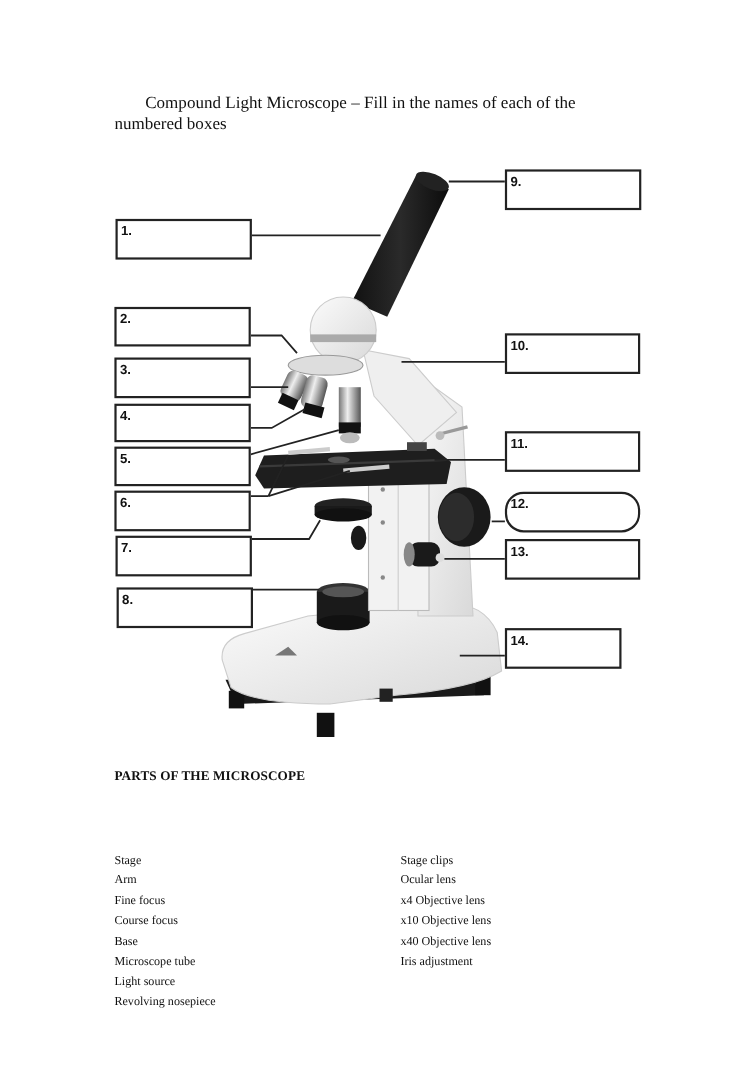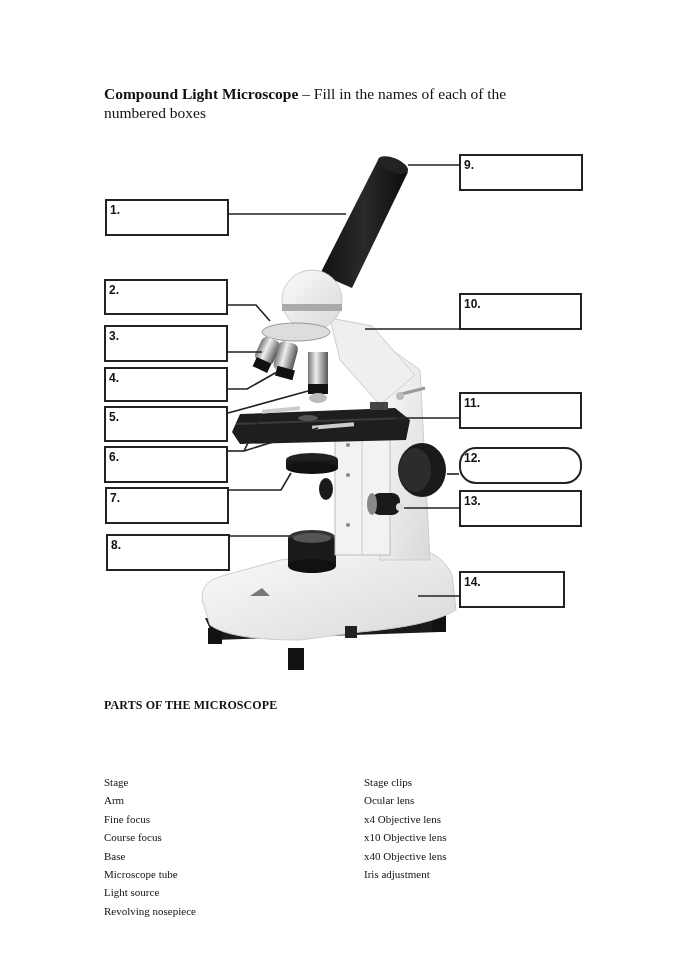--- a/index.html
+++ b/index.html
@@ -1,18 +1,18 @@
 <!DOCTYPE html>
 <html><head>
 <meta charset="utf-8">
 <style>
   html, body { margin:0; padding:0; background:#ffffff; }
   body { width:686px; height:970px; position:relative; overflow:hidden; font-family:"Liberation Serif", serif; color:#111; }
   .title { position:absolute; left:104px; top:84px; width:440px; font-size:15.5px; line-height:19px; }
-  .title b { font-weight:bold; }
+  .title b { font-weight:normal;margin-left:28px; }
   .diagram { position:absolute; left:0; top:0; width:686px; height:700px; }
   .box { position:absolute; border:2px solid #222; background:#fff; box-sizing:border-box; }
   .box .num { position:absolute; left:3px; top:2px; font-family:"Liberation Sans", sans-serif; font-weight:bold; font-size:12px; color:#111; }
   .parts-heading { position:absolute; left:104px; top:698px; font-size:12px; font-weight:bold; letter-spacing:0.1px; }
   .col { position:absolute; top:773px; font-size:11px; line-height:18.4px; }
   .col div { white-space:nowrap; }
   .col-left { left:104px; }
   .col-right { left:364px; }
 </style>
 </head>
@@ -138,21 +138,21 @@
   </div>
 <div class="box" style="left:105px;top:487px;width:124px;height:37px;">
     <span class="num">7.</span>
   </div>
 <div class="box" style="left:106px;top:534px;width:124px;height:37px;">
     <span class="num">8.</span>
   </div>
 <div class="box" style="left:459px;top:154px;width:124px;height:37px;">
     <span class="num">9.</span>
   </div>
-<div class="box" style="left:459px;top:293px;width:123px;height:37px;">
+<div class="box" style="left:459px;top:303px;width:123px;height:37px;">
     <span class="num">10.</span>
   </div>
 <div class="box" style="left:459px;top:392px;width:123px;height:37px;text-decoration:underline;">
     <span class="num">11.</span>
   </div>
 <div class="box" style="left:459px;top:447px;width:123px;height:37px;border-radius:17px;">
     <span class="num">12.</span>
   </div>
 <div class="box" style="left:459px;top:490px;width:123px;height:37px;">
     <span class="num">13.</span>

